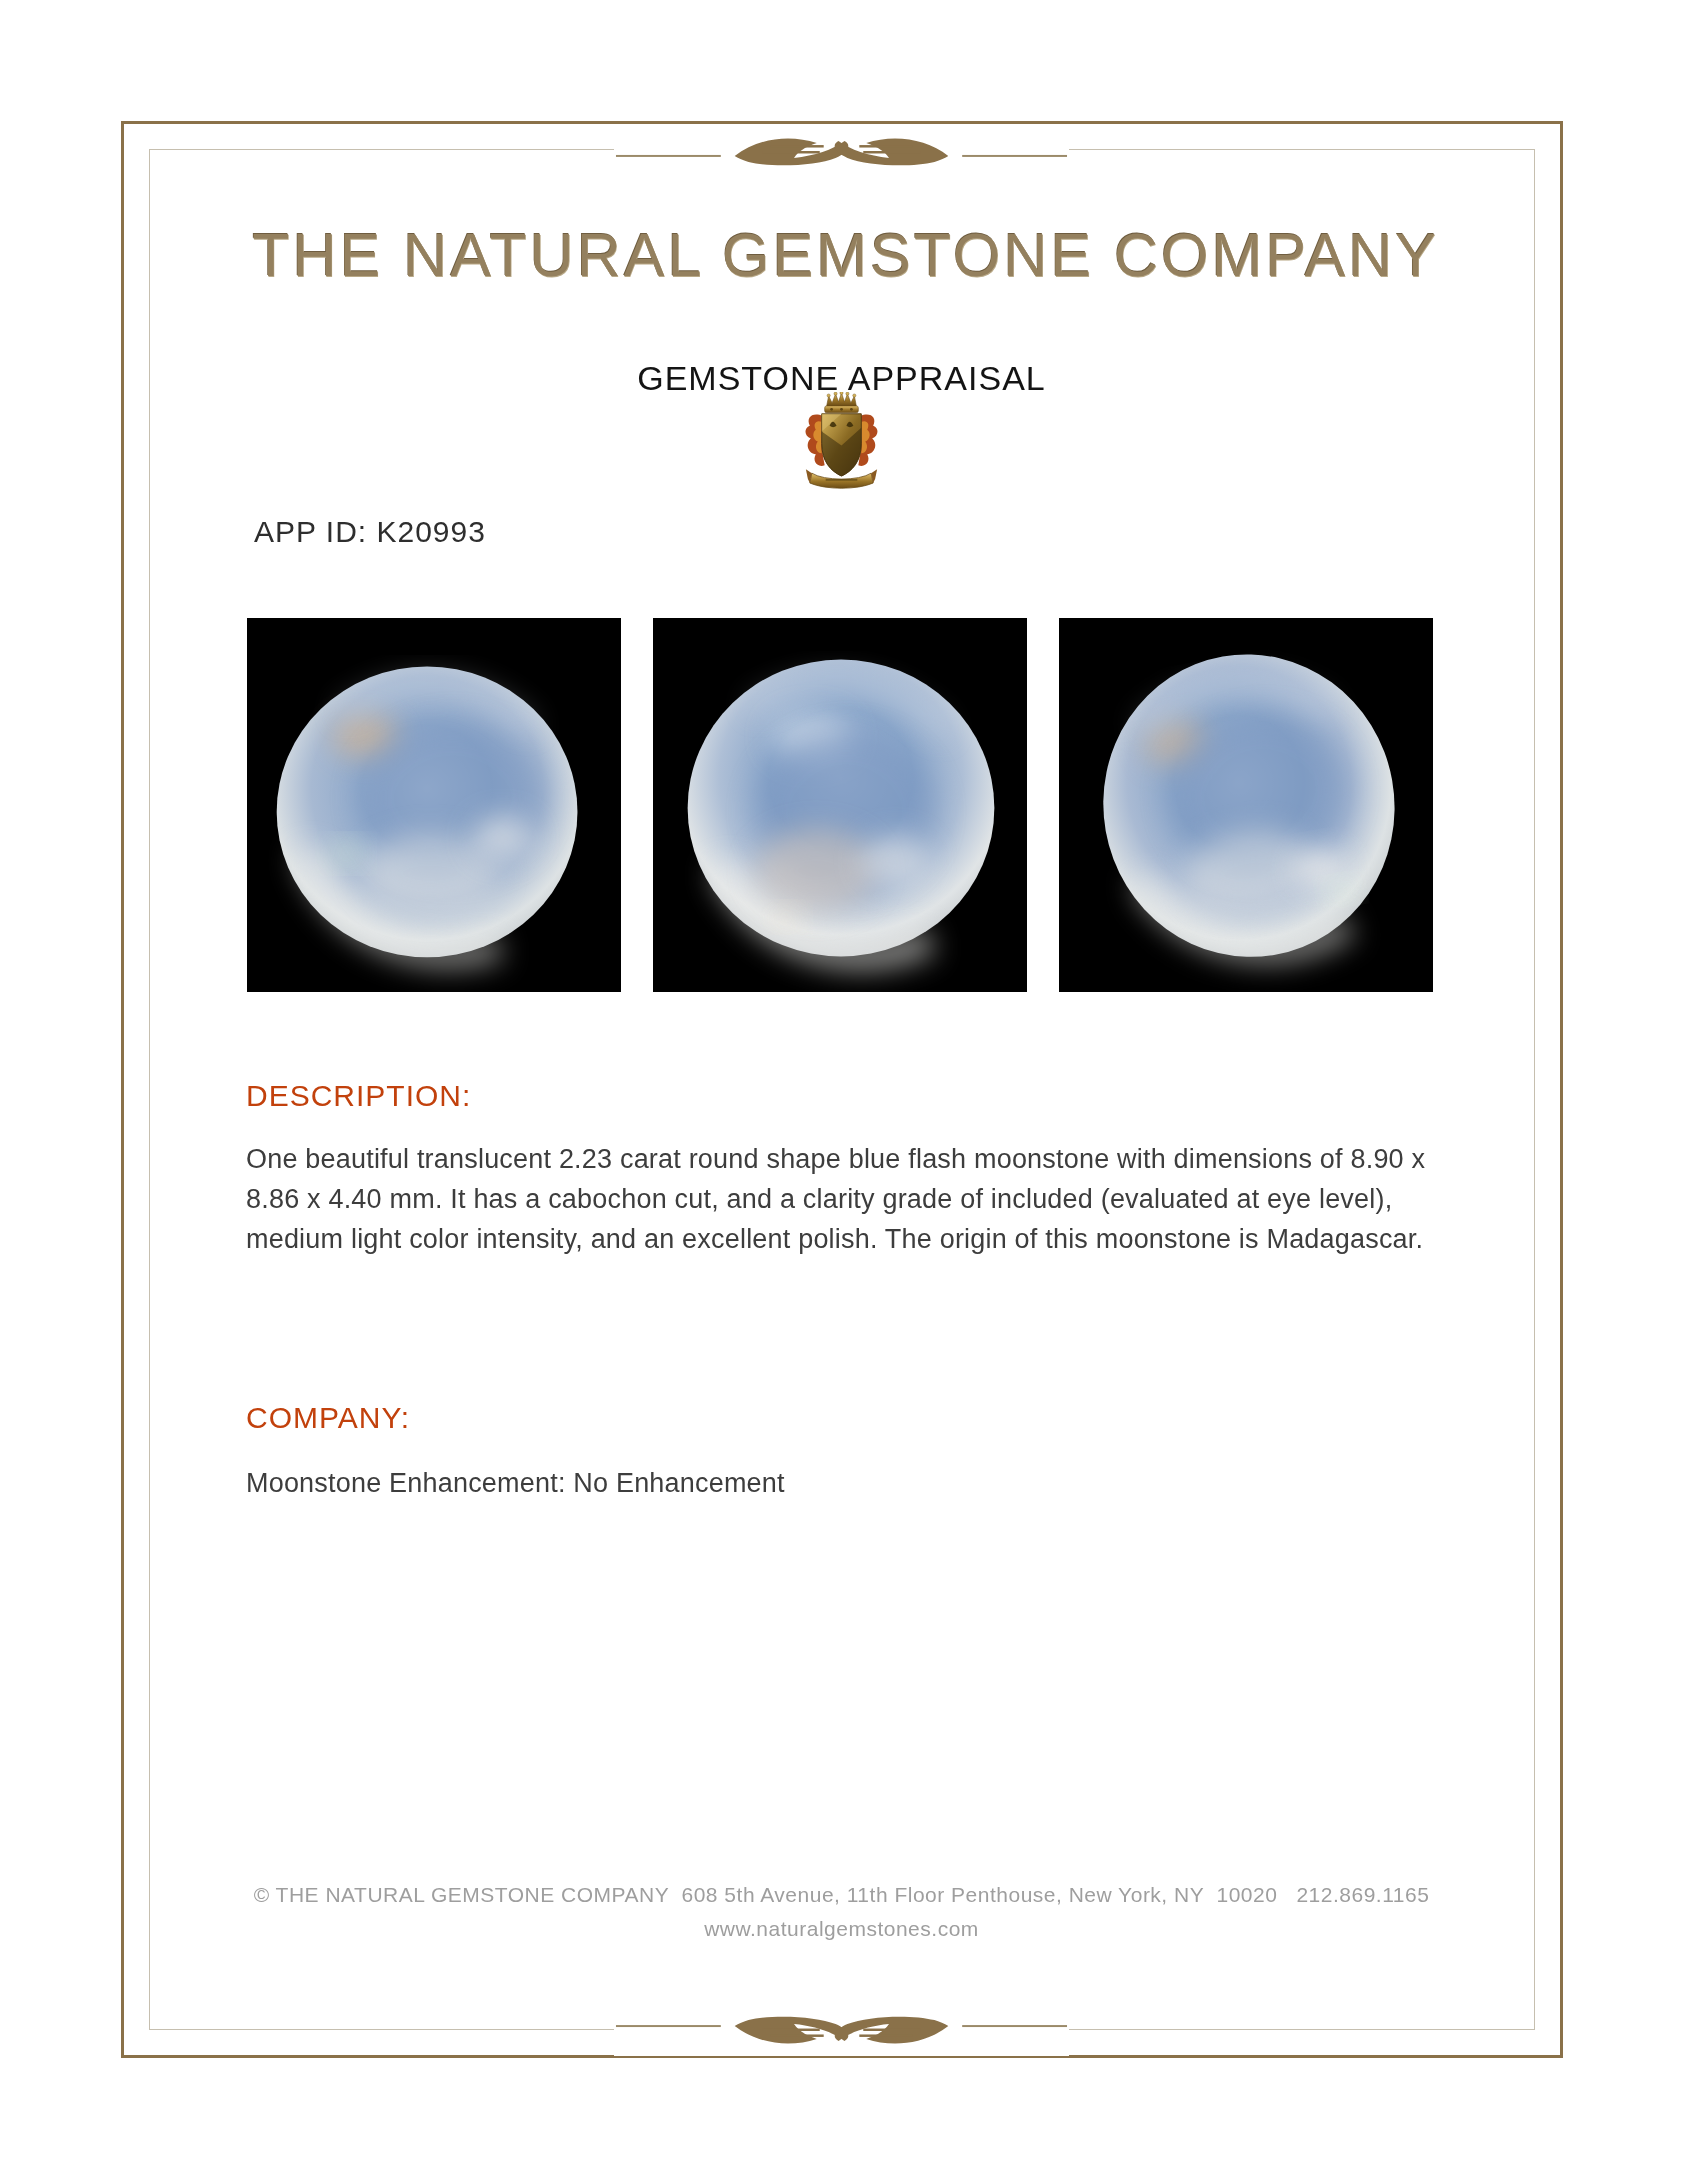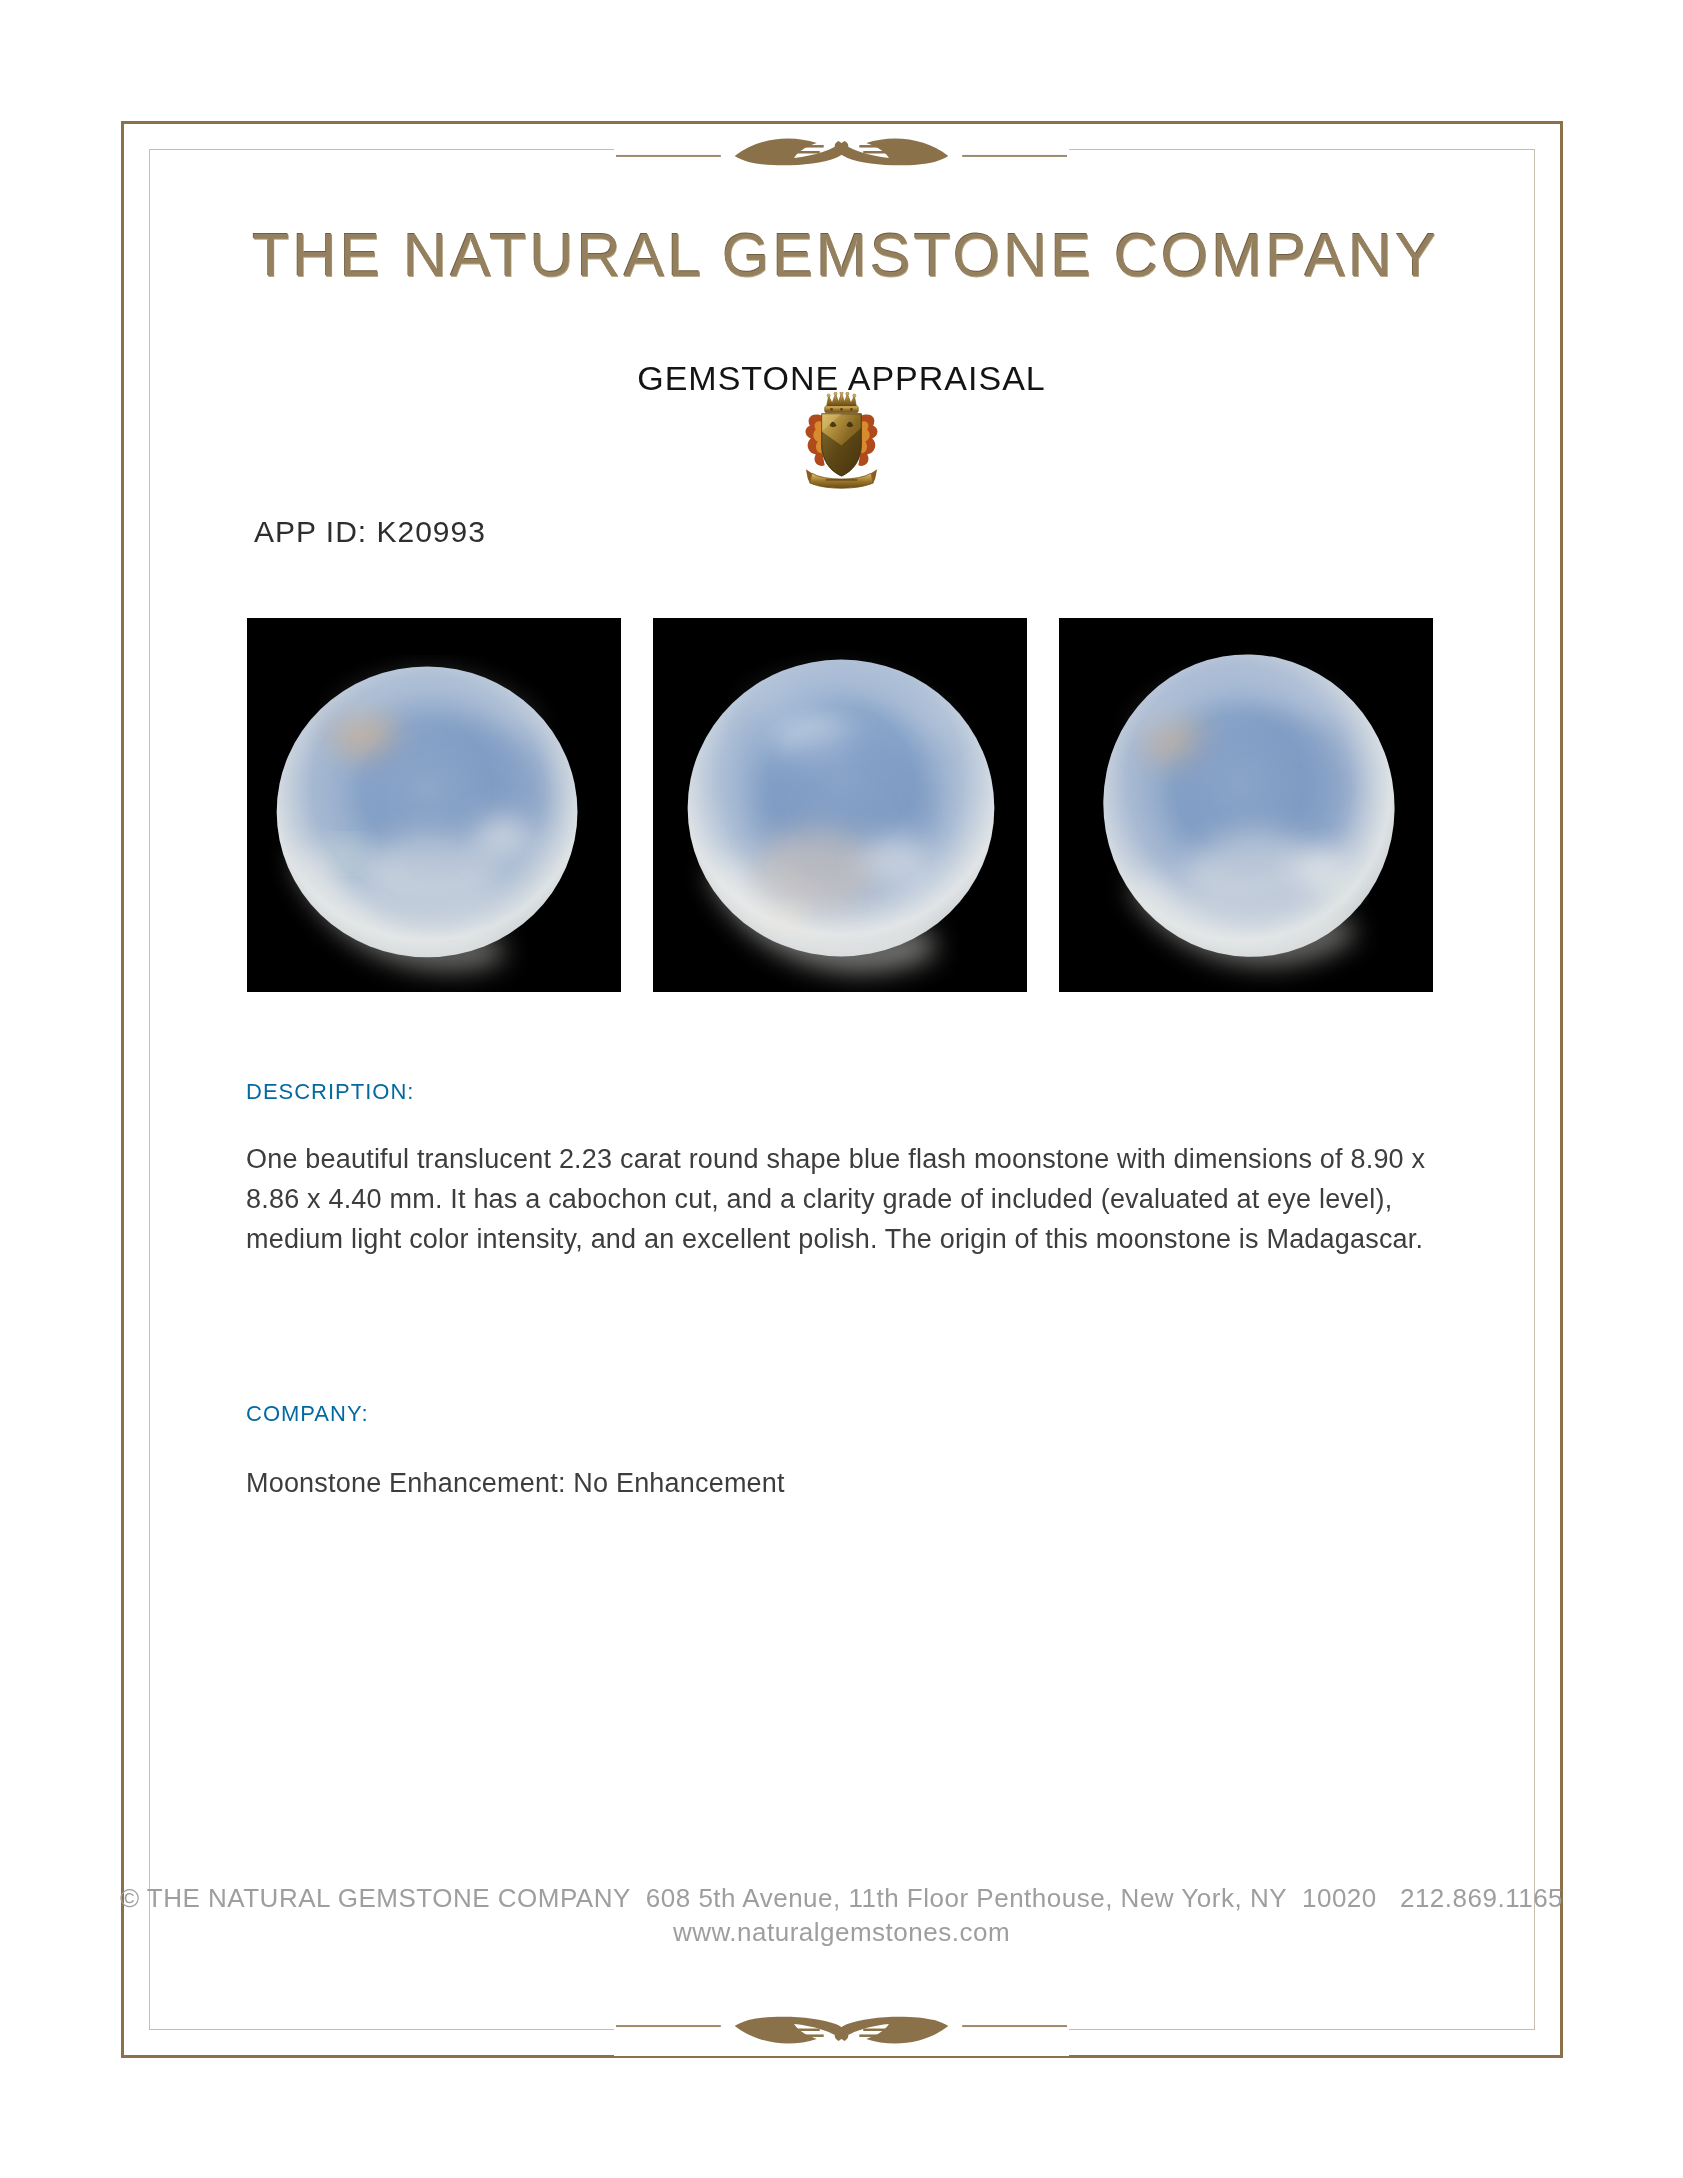--- a/index.html
+++ b/index.html
@@ -21,26 +21,26 @@
                  white-space:nowrap;}
   .doc-type{position:absolute;left:0;top:311px;width:1683px;text-align:center;
             font-size:34px;letter-spacing:1px;color:#141414;margin-top:48px;}
   .crest{position:absolute;left:796px;top:392px;width:91px;height:99px;}
   
   .app-id{position:absolute;left:246px;top:515px;font-size:30px;letter-spacing:1px;color:#2e2e2e;margin-left:8px;}
   
   .photo-row{position:absolute;left:247px;top:618px;width:1186px;display:flex;gap:32px;}
   .photo{width:374px;height:374px;background:#000;}
   
-  .section-heading{position:absolute;left:246px;font-size:22px;letter-spacing:1px;color:#0369a1;}
+  .section-heading{position:absolute;left:246px;font-size:30px;letter-spacing:1px;color:#c2410c;}
   .body-text{position:absolute;left:246px;width:1228px;font-size:27px;line-height:40px;
              letter-spacing:0.2px;color:#3d3d3d;}
   
   .footer-line{position:absolute;left:0;width:1683px;text-align:center;color:#9e9e9e;
-               font-size:26px;letter-spacing:0.5px;white-space:pre;}
+               font-size:21px;letter-spacing:0.5px;white-space:pre;}
 </style>
 </head>
 <body>
 
 <div id="page">
 
   <div class="outer-border"></div>
   <div class="inner-border"></div>
 
   <div class="ornament top">

